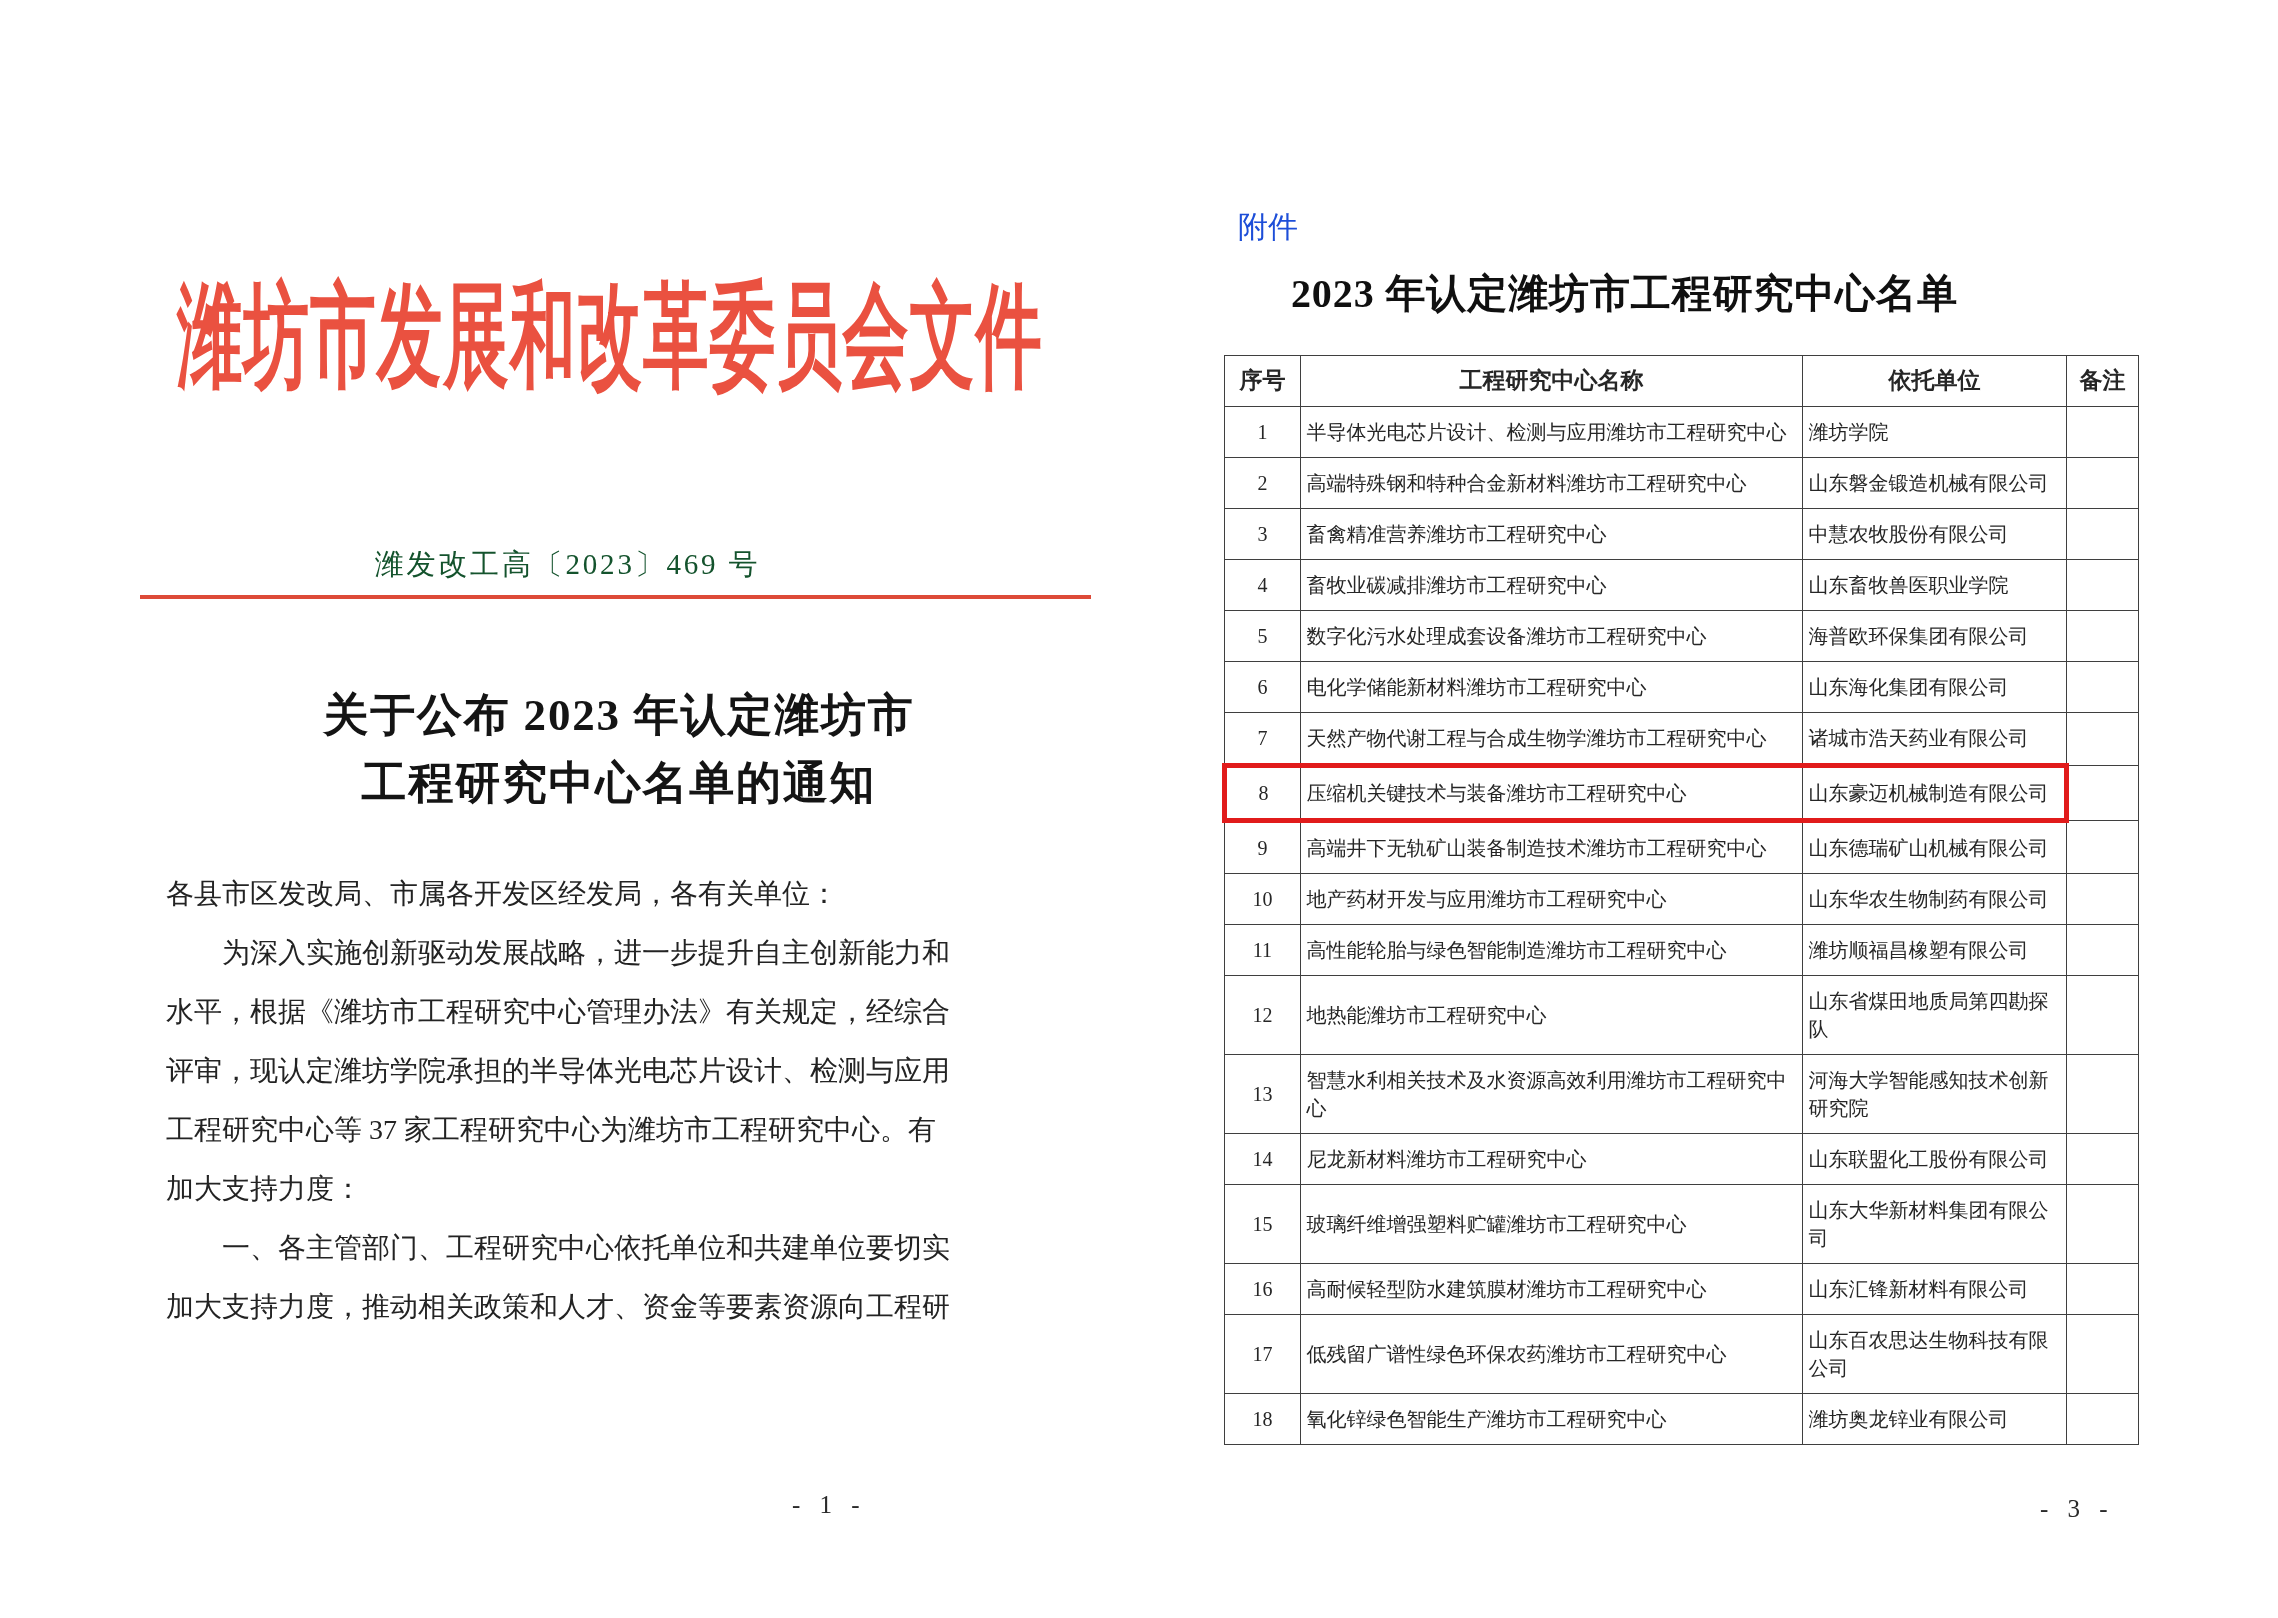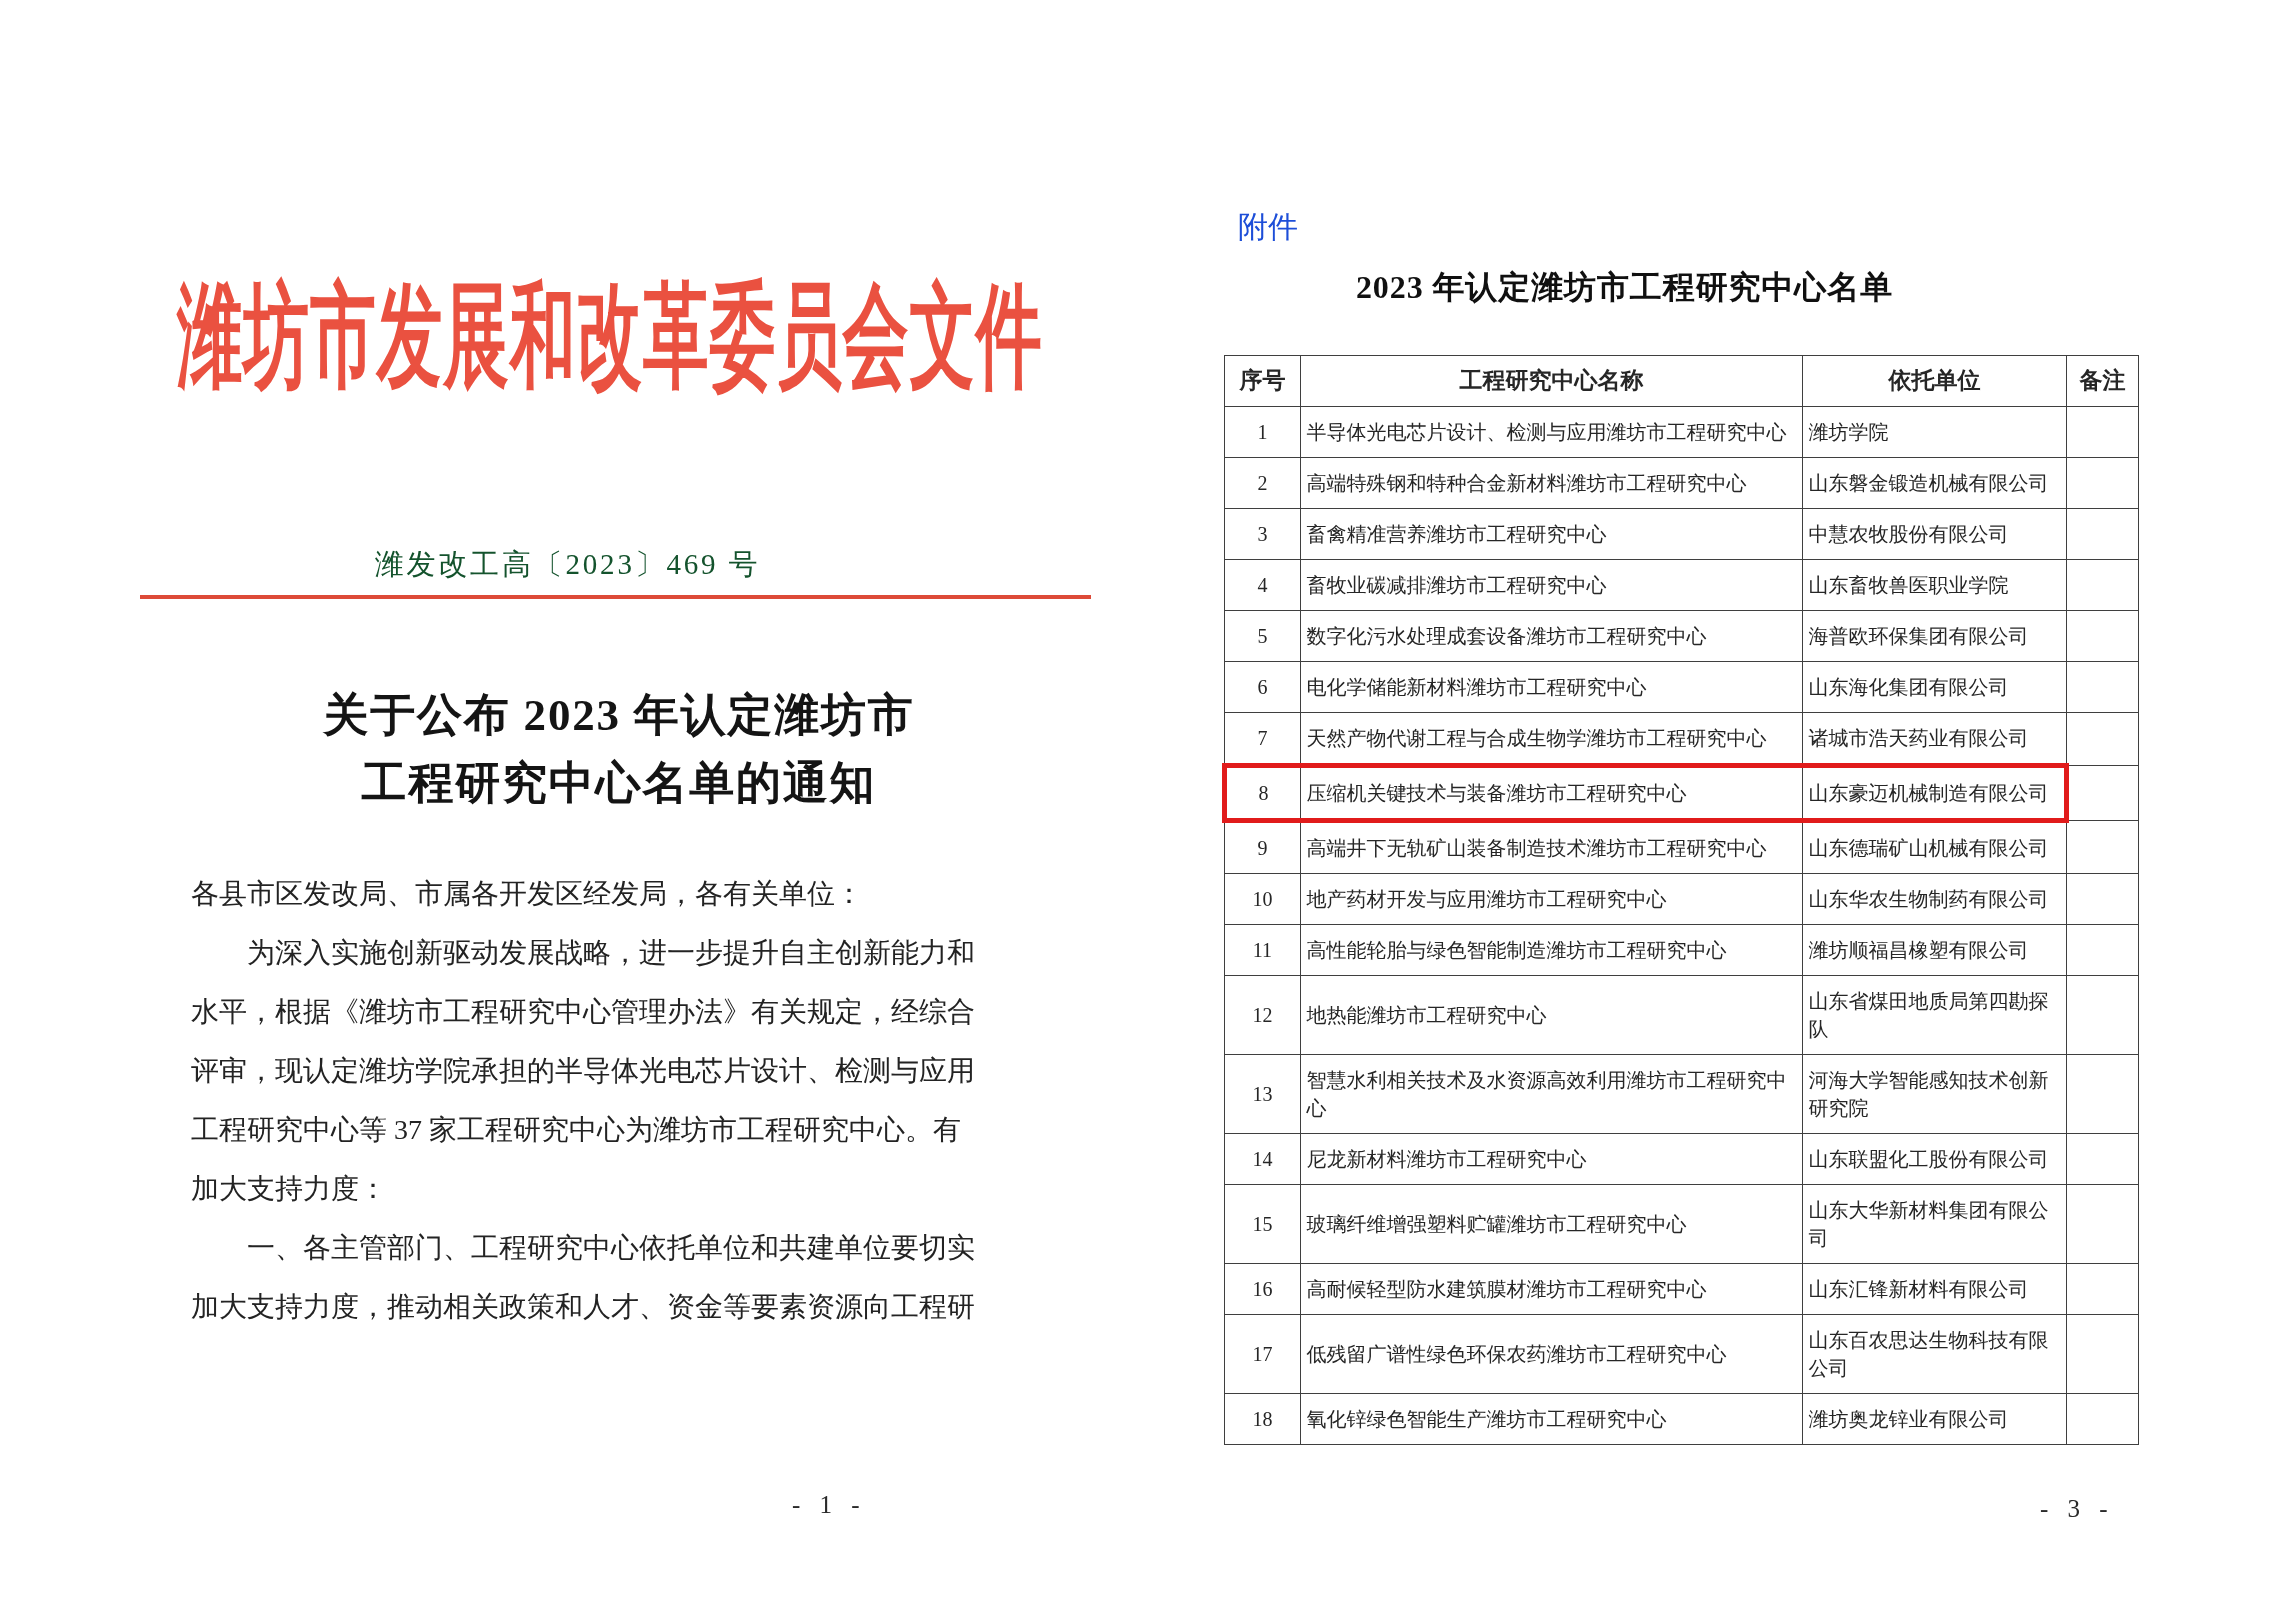--- a/index.html
+++ b/index.html
@@ -29,35 +29,35 @@
   }
   .notice-title {
     position:absolute; left:65px; top:681px; width:1108px;
     text-align:center; font-size:45px; font-weight:bold; color:#141414;
     line-height:68px; letter-spacing:1.8px;
   }
   .body-text {
     position:absolute; left:166px; top:864px; width:794px;
     font-size:28px; color:#232323; line-height:59px;
   }
-  .body-text > div { white-space:nowrap;margin-left:25px; }
+  .body-text > div { white-space:nowrap; }
   .page-num {
     position:absolute; font-size:25px; letter-spacing:6.5px; color:#2a2a2a;
     white-space:nowrap;
   }
   .page-num.left  { left:792px;  top:1491px; }
   .page-num.right { left:2040px; top:1495px; }
   
   .attachment-label {
     position:absolute; left:1238px; top:207px;
     font-size:30px; color:#1d4ed8;
   }
   .table-title {
     position:absolute; left:1209px; top:266px; width:831px;
-    text-align:center; font-size:32px; font-weight:bold;
+    text-align:center; font-size:40px; font-weight:bold;
     letter-spacing:0.9px; color:#101010; white-space:nowrap;
   }
   table.centers {
     position:absolute; left:1222px; top:355px; width:914px;
     border-collapse:collapse; table-layout:fixed;
   }
   table.centers col.c-no     { width:76px; }
   table.centers col.c-name   { width:502px; }
   table.centers col.c-unit   { width:264px; }
   table.centers col.c-remark { width:72px; }

